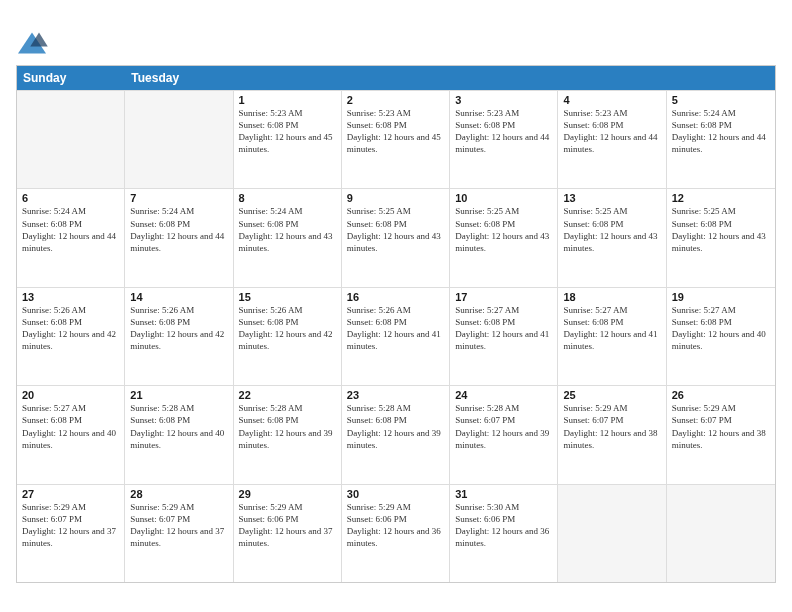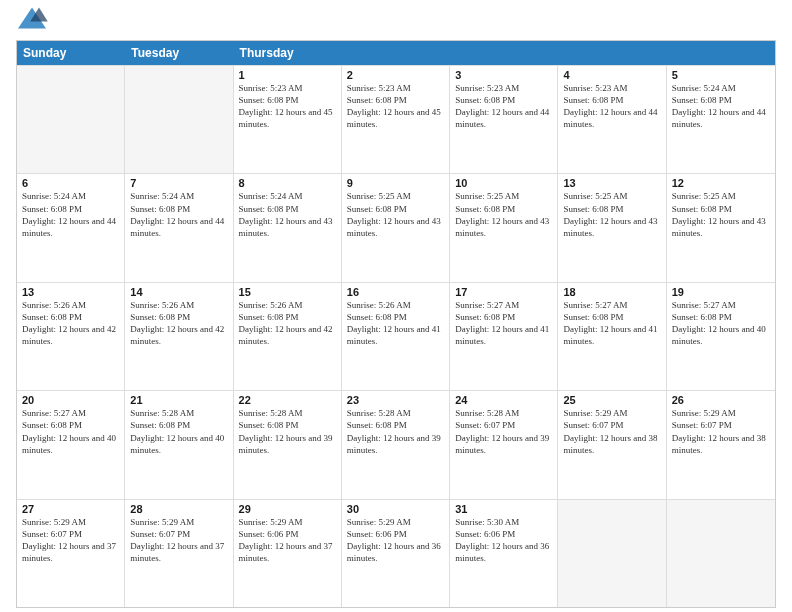--- a/index.html
+++ b/index.html
@@ -6,21 +6,21 @@
     body {
       font-family: Arial, sans-serif;
       background: #fff;
       width: 792px;
       height: 612px;
       overflow: hidden;
     }
     .page {
       width: 792px;
       height: 612px;
-      padding: 4px 16px;
+      padding: 29px 16px;
       display: flex;
       flex-direction: column;
     }
     .header {
       display: flex;
       justify-content: space-between;
       align-items: flex-start;
       margin-bottom: 8px;
     }
     .logo {
@@ -124,21 +124,20 @@
     </div>
     <div class="title-area">
       <div class="main-title"></div>
       <div class="subtitle"></div>
     </div>
   </div>
   <div class="calendar">
     <div class="cal-header">
     <div class="cal-header-cell">Sunday</div>
         <div class="cal-header-cell">Tuesday</div>
-        <div class="cal-header-cell">Thursday</div>
       </div>
     <div class="cal-body">
     <div class="cal-row">
           <div class="cal-cell empty"></div>
           <div class="cal-cell empty"></div>
           <div class="cal-cell">
             <div class="day-num">1</div>
             <div class="info">Sunrise: 5:23 AM<br>Sunset: 6:08 PM<br>Daylight: 12 hours and 45 minutes.</div>
           </div>
           <div class="cal-cell">

